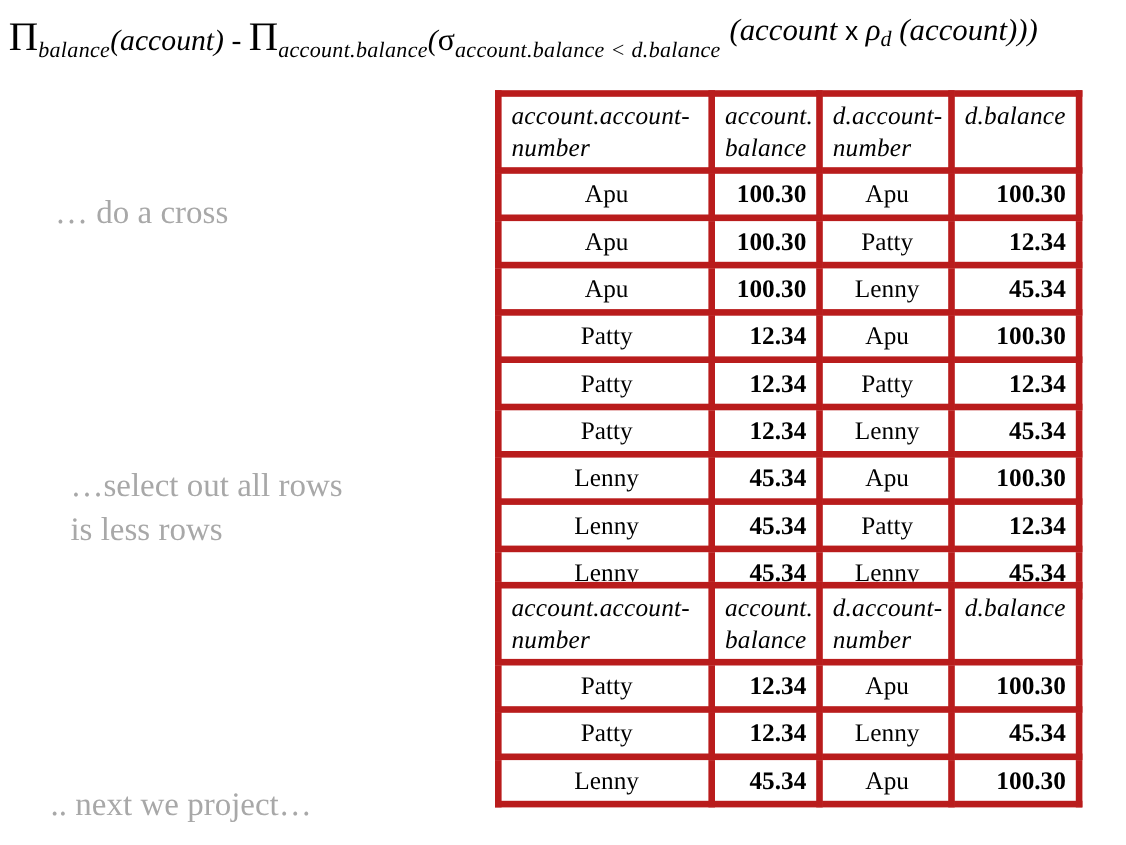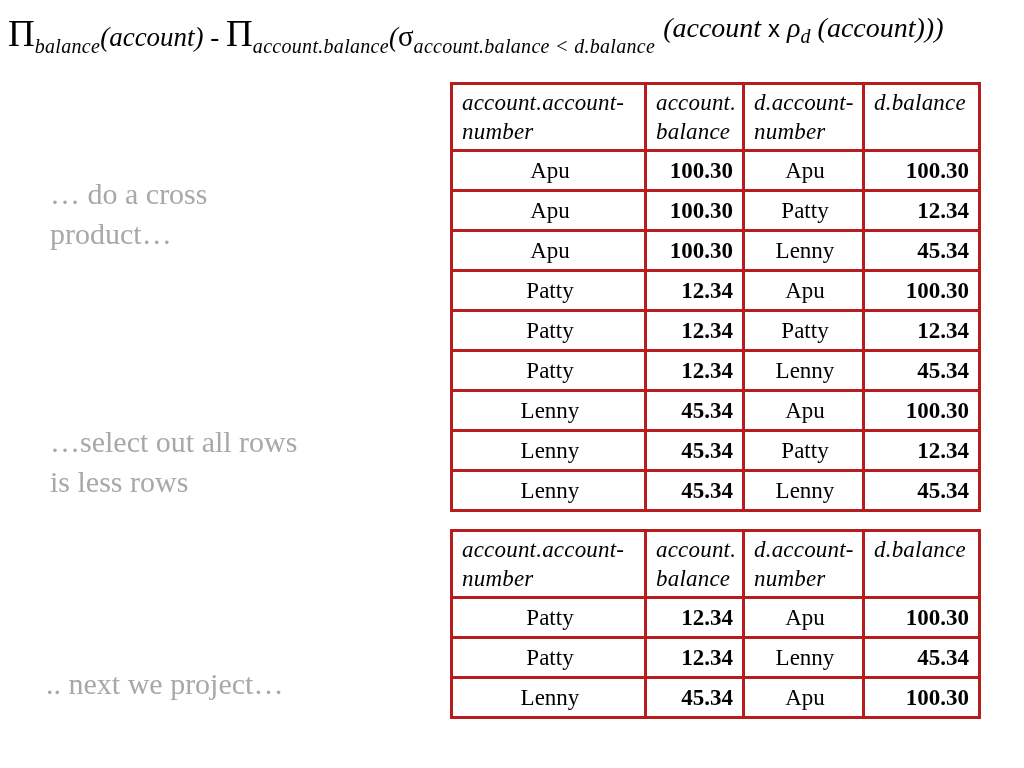--- a/index.html
+++ b/index.html
@@ -28,38 +28,38 @@
 
   
   .note {
     position: absolute;
     color: #a8a8a8;
     font-size: 30px;
     line-height: 40px;
   }
   .note .it { font-style: italic; }
   #note-cross   { left: 50px; top: 174px; }
-  #note-select  { left: 50px; top: 422px; }
-  #note-project { left: 46px; top: 664px; }
+  #note-select  { left: 64px; top: 422px; }
+  #note-project { left: 46px; top: 712px; }
 
   
   table.rel {
     position: absolute;
     border-collapse: collapse;
     table-layout: fixed;
     width: 528px;
     background: #fff;
     border: 3px solid #000;
     font-size: 23px;
     color: #000;
   }
   #cross-product-table { left: 450px; top: 82px; }
   #selection-table     { left: 450px; top: 529px; }
   table.rel th, table.rel td {
-    border: 3px solid #b91c1c;
+    border: 6px solid #b91c1c;
     overflow: hidden;
   }
   table.rel th {
     font-style: italic;
     font-weight: normal;
     text-align: left;
     vertical-align: top;
     white-space: pre-line;
     padding: 3px 6px 3px 9px;
     height: 58px;
@@ -80,21 +80,20 @@
 </style>
 </head>
 <body>
 
 <div class="slide">
 
   <div class="formula"><span class="pi">Π</span><span class="sub">balance</span><span class="it">(account) - </span><span class="pi">Π</span><span class="sub">account.balance</span><span class="it">(</span><span class="sigma">σ</span><span class="sub">account.balance &lt; d.balance</span><span class="raised"><span class="it">(account </span><span class="x">x</span><span class="it"> ρ</span><span class="rsub">d</span><span class="it"> (account)))</span></span></div>
 
   <div class="note" id="note-cross">
     <div>… do a cross</div>
-    <div>product…</div>
   </div>
 
   <div class="note" id="note-select">
     <div>…select out all rows</div>
     <div>is less rows</div>
   </div>
 
   <div class="note" id="note-project">.. next we project…</div>
 
   <table class="rel" id="cross-product-table">

